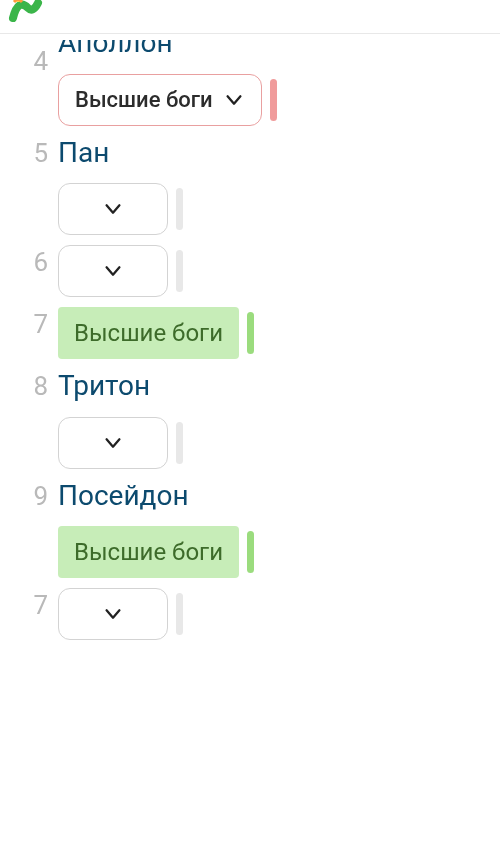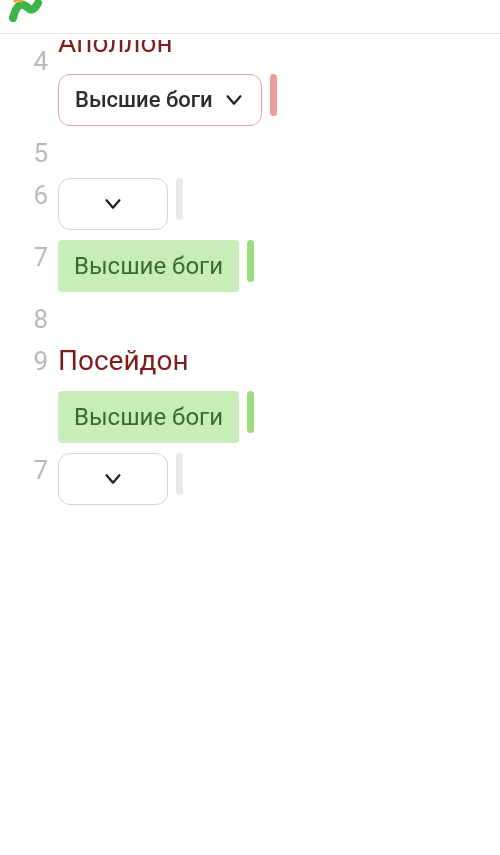--- a/index.html
+++ b/index.html
@@ -39,32 +39,33 @@
     padding-top: 2px;
     padding-right: 10px;
     flex-shrink: 0;
   }
   .block {
     display: flex;
     flex-direction: column;
   }
   .name {
     font-size: 28px;
-    color: #7f1d1d;
+    color: #0c4a6e;
     margin-bottom: 14px;
     line-height: 1.2;
     white-space: nowrap;
   }
   .name.cut {
     margin-top: -18px;
     clip-path: inset(14px 0 0 0);
     margin-bottom: 14px;
   }
   .ctrl-line {
     display: flex;
+    align-items: center;
     gap: 8px;
   }
   .select-empty {
     border: 1.5px solid #d3d3d3;
     border-radius: 12px;
     background: #ffffff;
     height: 52px;
     width: 110px;
     display: flex;
     align-items: center;
@@ -140,20 +141,31 @@
               <path d="M5 8l7 8 7-8" fill="none" stroke="#222" stroke-width="2.5" stroke-linecap="round" stroke-linejoin="round"></path>
             </svg>
         </div>
         <div class="indicator ind-red"></div>
       </div>
     </div>
   </div>
 
   <div class="row">
     <div class="num">5</div>
+    <div class="block">
+      <div class="name">Пан</div>
+      <div class="ctrl-line">
+        <div class="select-empty">
+          <svg class="chev" viewBox="0 0 24 24">
+              <path d="M5 8l7 8 7-8" fill="none" stroke="#222" stroke-width="2.5" stroke-linecap="round" stroke-linejoin="round"></path>
+            </svg>
+        </div>
+        <div class="indicator ind-gray"></div>
+      </div>
+    </div>
   </div>
 
   <div class="row">
     <div class="num">6</div>
     <div class="block">
       <div class="ctrl-line">
         <div class="select-empty">
           <svg class="chev" viewBox="0 0 24 24">
               <path d="M5 8l7 8 7-8" fill="none" stroke="#222" stroke-width="2.5" stroke-linecap="round" stroke-linejoin="round"></path>
             </svg>
@@ -170,20 +182,31 @@
         <div class="chip-correct">
           <span class="lbl">Высшие боги</span>
         </div>
         <div class="indicator ind-green"></div>
       </div>
     </div>
   </div>
 
   <div class="row">
     <div class="num">8</div>
+    <div class="block">
+      <div class="name">Тритон</div>
+      <div class="ctrl-line">
+        <div class="select-empty">
+          <svg class="chev" viewBox="0 0 24 24">
+              <path d="M5 8l7 8 7-8" fill="none" stroke="#222" stroke-width="2.5" stroke-linecap="round" stroke-linejoin="round"></path>
+            </svg>
+        </div>
+        <div class="indicator ind-gray"></div>
+      </div>
+    </div>
   </div>
 
   <div class="row">
     <div class="num">9</div>
     <div class="block">
       <div class="name">Посейдон</div>
       <div class="ctrl-line">
         <div class="chip-correct">
           <span class="lbl">Высшие боги</span>
         </div>

